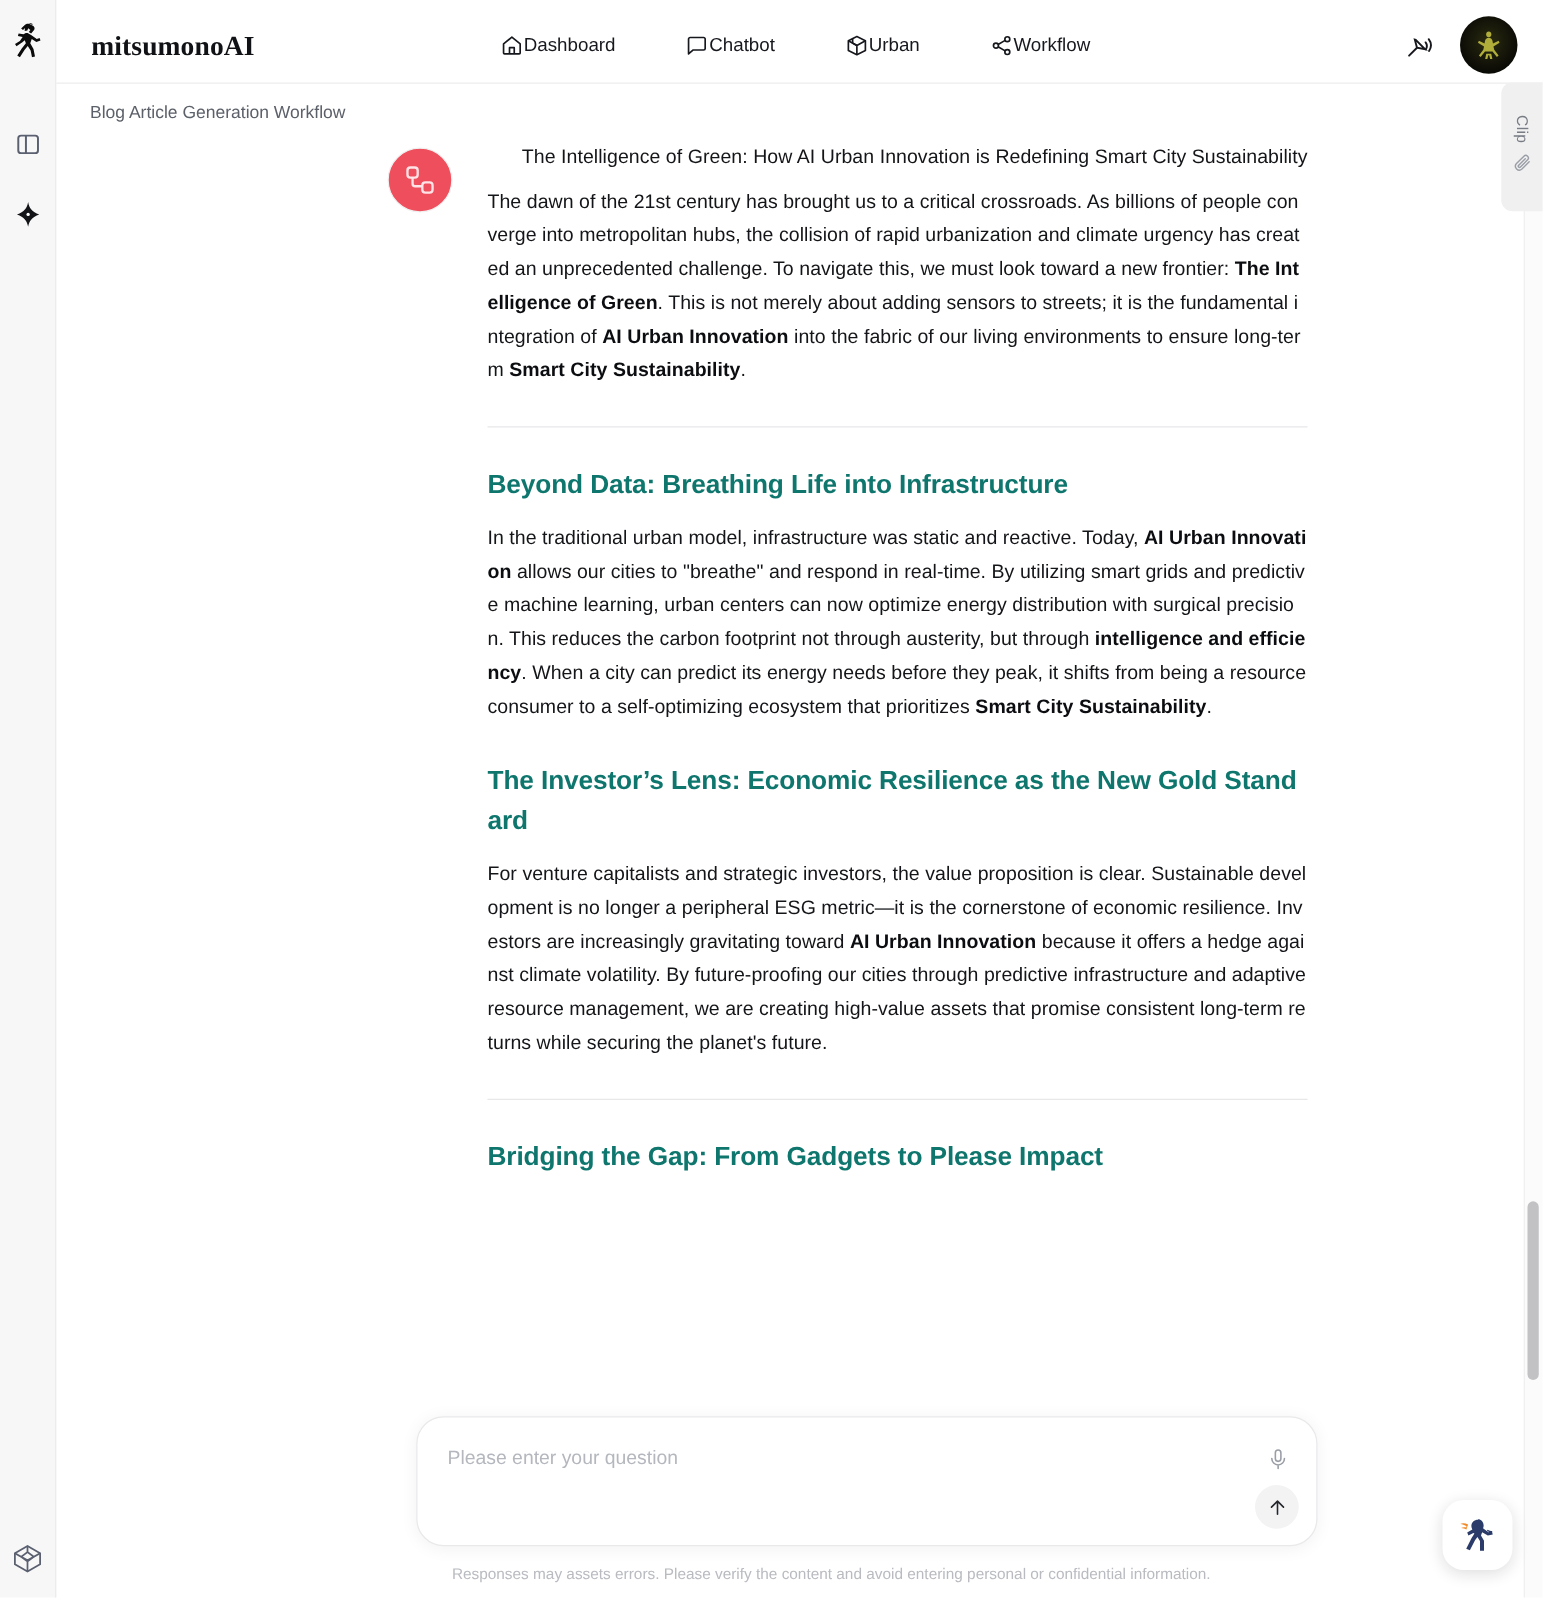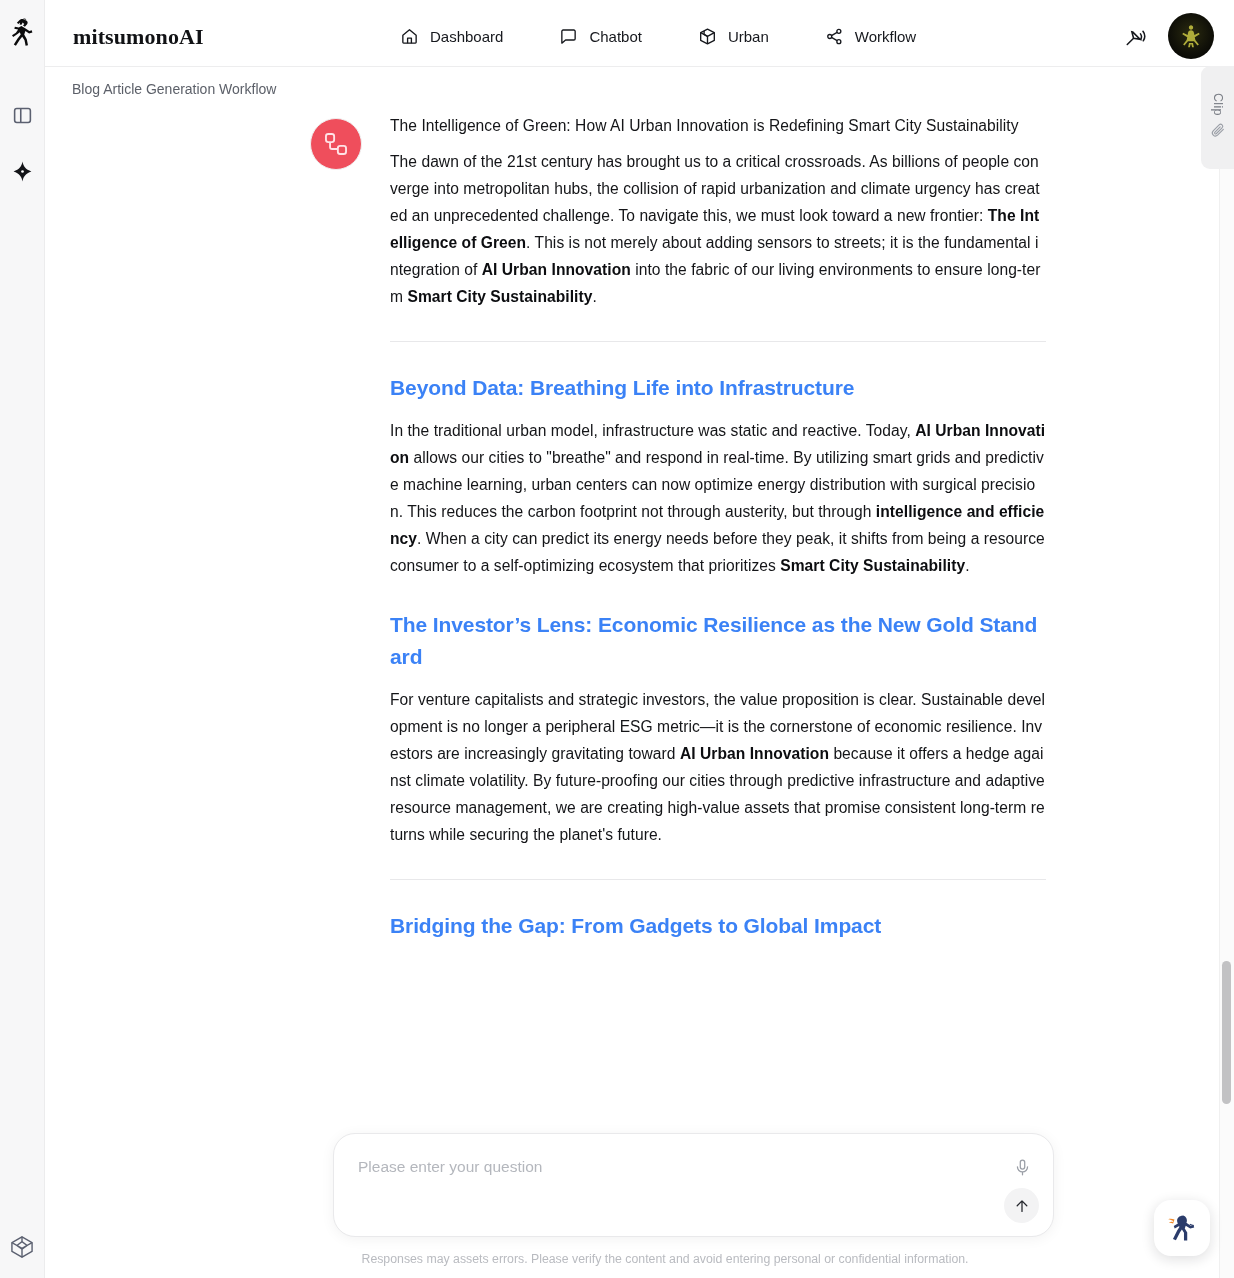--- a/index.html
+++ b/index.html
@@ -45,21 +45,21 @@
     font-family: "Liberation Serif", serif;
     font-size: 22px; font-weight: 600; color: #111215;
     letter-spacing: .1px;
     white-space: nowrap;
   }
   #main-nav {
     position: absolute; left: 355px; top: 0;
     height: 62px; display: flex; align-items: center; gap: 56px;
   }
   .nav-item {
-    display: flex; align-items: center; gap: 11px;
+    display: flex; align-items: center; gap: 0;
     font-size: 15px; color: #16181d; cursor: pointer;
     white-space: nowrap;
   }
   .nav-item .nav-ico { display: flex; align-items: center; }
   #header-right {
     position: absolute; right: 20px; top: 0; height: 62px;
     display: flex; align-items: center; gap: 18px;
   }
   #broadcast-btn { width: 30px; height: 30px; display: flex;
     align-items: center; justify-content: center; cursor: pointer; }
@@ -97,26 +97,26 @@
   }
   #article {
     position: absolute; left: 345px; top: 0;
     width: 656px;
     color: #141518;
   }
   #article p, #article h2, #article .title {
     font-size: 15.6px; line-height: 27px; letter-spacing: .05px;
     word-break: break-all; overflow-wrap: anywhere;
   }
-  #article .title { margin-bottom: 9px; }
+  #article .title { margin-bottom: 9px; text-align: right; }
   #article p { margin-bottom: 9px; }
   #article b { font-weight: 700; color: #0c0d10; }
   #article h2 {
     font-size: 21px; line-height: 32px; font-weight: 700;
-    color: #3b82f6; margin: 30px 0 13px 0; letter-spacing: -.1px;
+    color: #0f766e; margin: 30px 0 13px 0; letter-spacing: -.1px;
   }
   #article hr {
     border: 0; border-top: 1px solid #e8e8ea;
     margin: 31px 0 30px 0;
   }
 
   
   #clip-tab {
     position: absolute; right: 0px; top: 66px;
     width: 33px; height: 103px;
@@ -303,21 +303,21 @@
       <div id="article">
         <div class="title">The Intelligence of Green: How AI Urban Innovation is Redefining Smart City Sustainability</div>
         <p>The dawn of the 21st century has brought us to a critical crossroads. As billions of people converge into metropolitan hubs, the collision of rapid urbanization and climate urgency has created an unprecedented challenge. To navigate this, we must look toward a new frontier: <b>The Intelligence of Green</b>. This is not merely about adding sensors to streets; it is the fundamental integration of <b>AI Urban Innovation</b> into the fabric of our living environments to ensure long-term <b>Smart City Sustainability</b>.</p>
         <div id="sections-host">
             <hr>
             <h2>Beyond Data: Breathing Life into Infrastructure</h2>
             <p>In the traditional urban model, infrastructure was static and reactive. Today, <b>AI Urban Innovation</b> allows our cities to "breathe" and respond in real-time. By utilizing smart grids and predictive machine learning, urban centers can now optimize energy distribution with surgical precision. This reduces the carbon footprint not through austerity, but through <b>intelligence and efficiency</b>. When a city can predict its energy needs before they peak, it shifts from being a resource consumer to a self-optimizing ecosystem that prioritizes <b>Smart City Sustainability</b>.</p>
             <h2>The Investor’s Lens: Economic Resilience as the New Gold Standard</h2>
             <p>For venture capitalists and strategic investors, the value proposition is clear. Sustainable development is no longer a peripheral ESG metric—it is the cornerstone of economic resilience. Investors are increasingly gravitating toward <b>AI Urban Innovation</b> because it offers a hedge against climate volatility. By future-proofing our cities through predictive infrastructure and adaptive resource management, we are creating high-value assets that promise consistent long-term returns while securing the planet's future.</p>
             <hr>
-            <h2>Bridging the Gap: From Gadgets to Global Impact</h2>
+            <h2>Bridging the Gap: From Gadgets to Please Impact</h2>
           </div>
       </div>
 
     </div>
   </div>
 </div>
 
 <div id="clip-tab">
   <div id="clip-label">Clip</div>
   <span>

